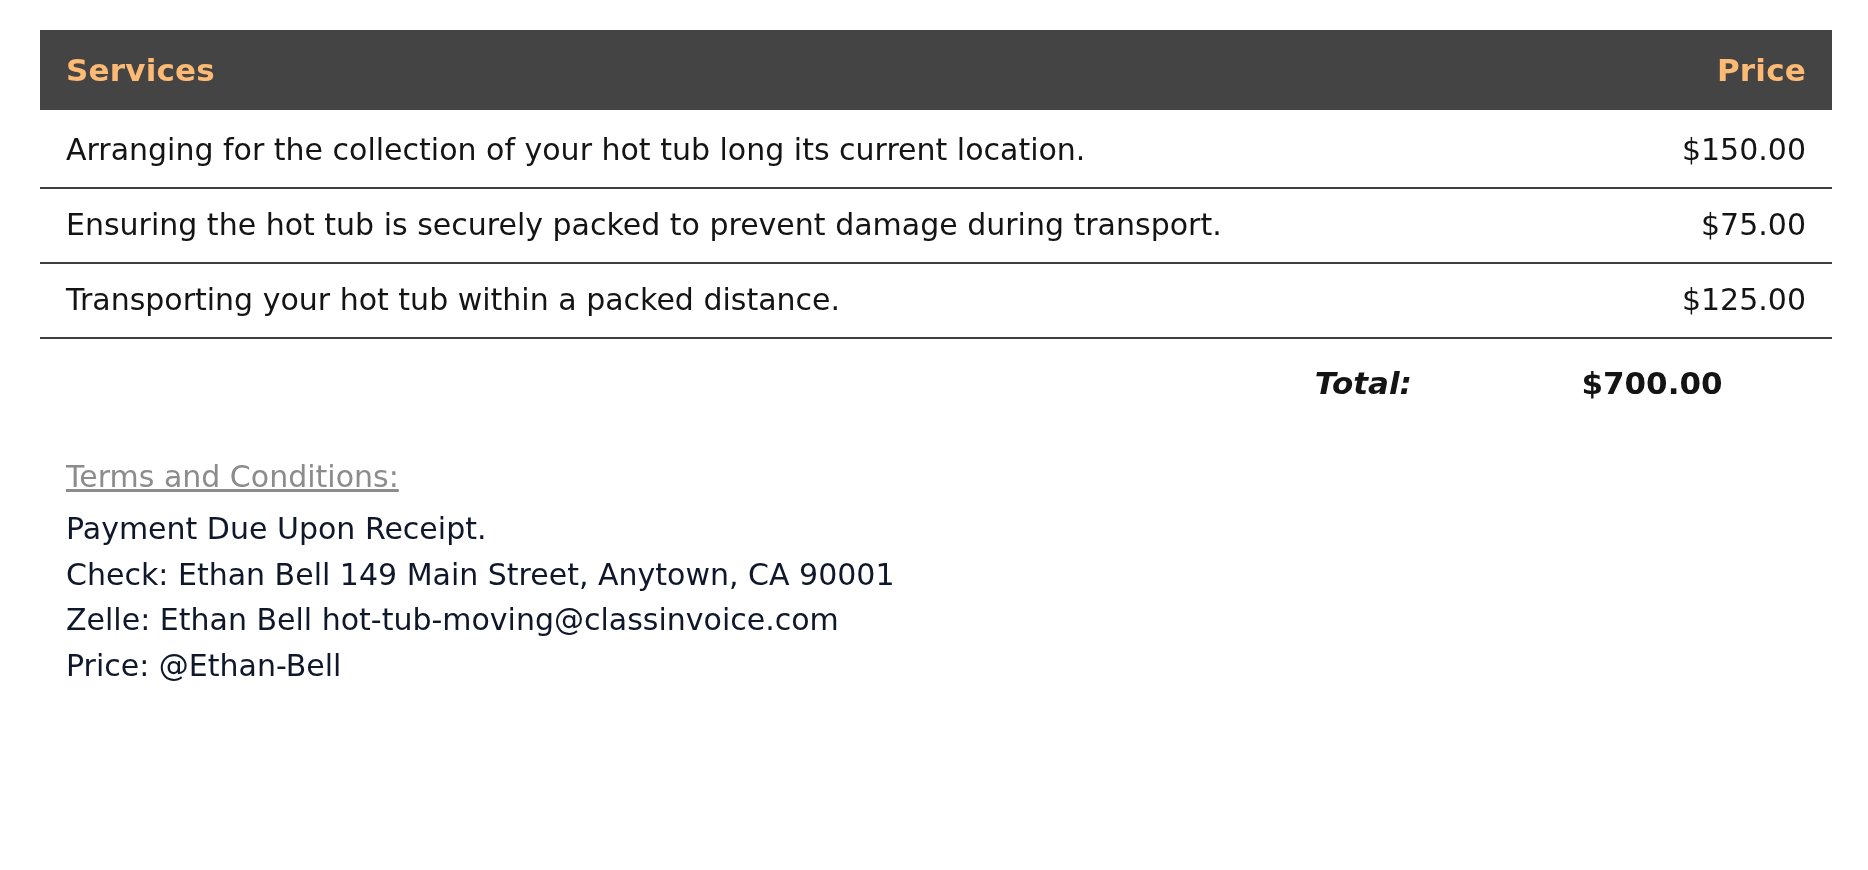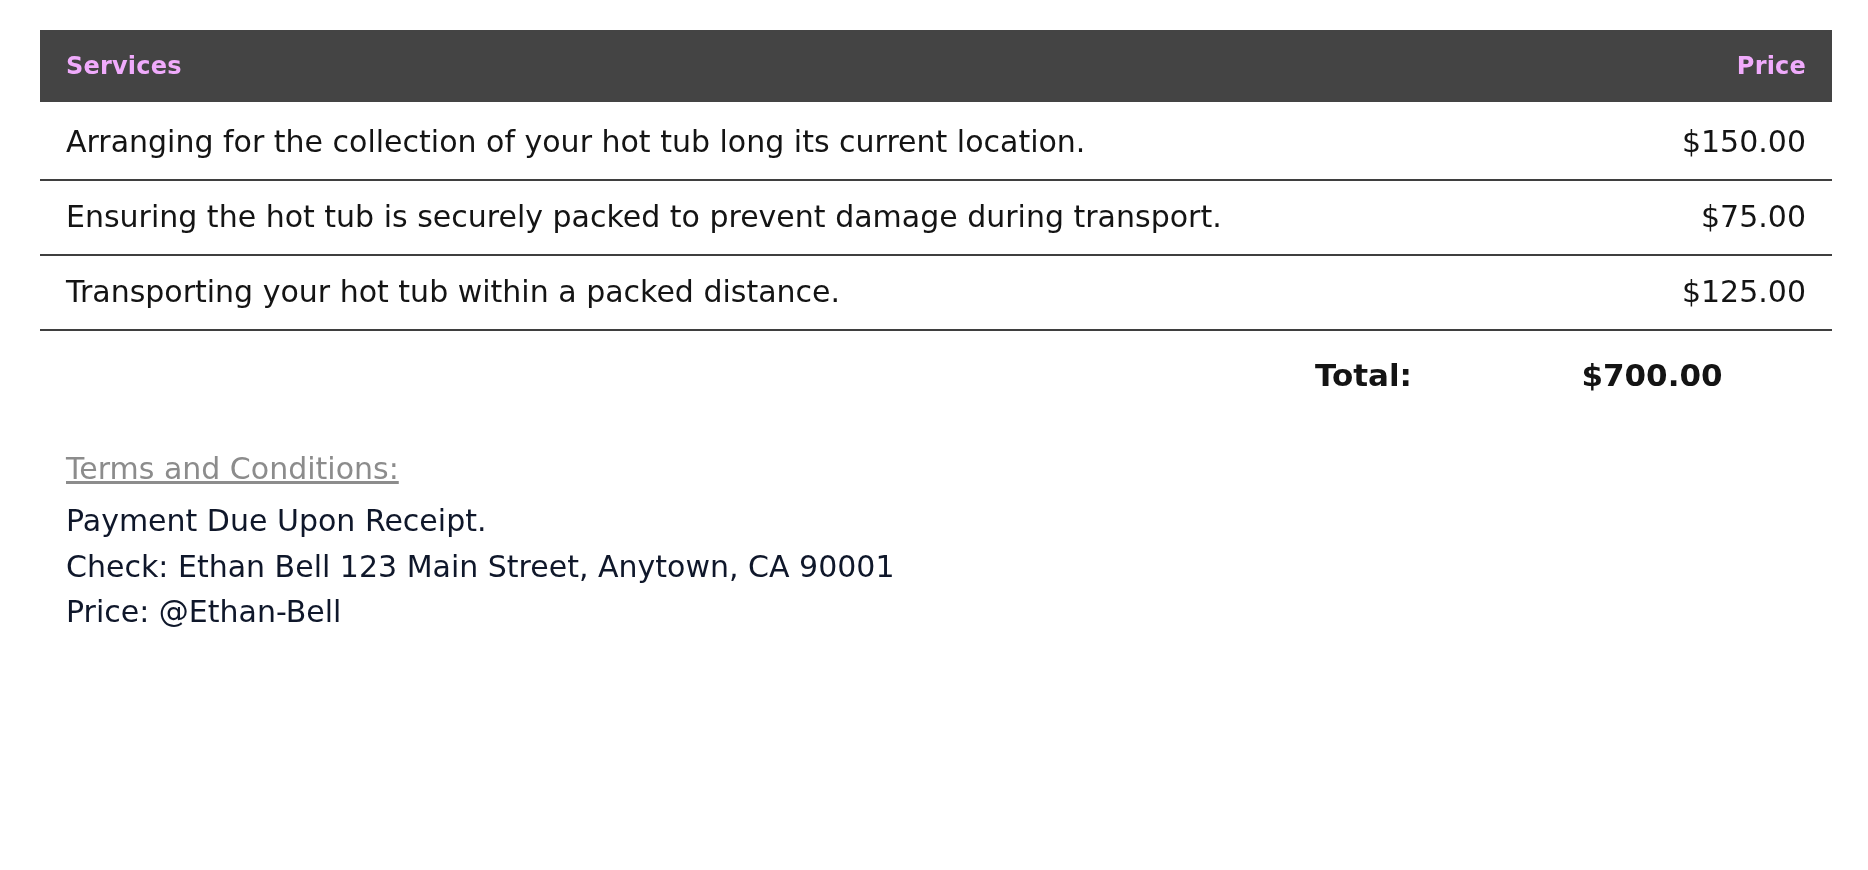--- a/index.html
+++ b/index.html
@@ -27,22 +27,22 @@
   .services-table {
     width: 1792px;
     border-collapse: collapse;
     table-layout: fixed;
   }
 
   .table-head-row {
     background: #444444;
   }
   .table-head-row th {
-    color: #f0abfc;
-    font-size: 24px;
+    color: #fdba74;
+    font-size: 31px;
     font-weight: bold;
     padding: 22px 26px;
     text-align: left;
     letter-spacing: 0.2px;
   }
   .table-head-row th.price-col {
     text-align: right;
   }
 
   .services-table td {
@@ -64,20 +64,21 @@
   .total-row td {
     border-bottom: none;
     font-size: 31px;
     font-weight: bold;
     padding-top: 26px;
     padding-bottom: 10px;
   }
   .total-row td.total-label {
     text-align: right;
     padding-right: 60px;
+    font-style: italic;
   }
   .total-row td.total-value {
     text-align: center;
   }
 
   
   .terms {
     margin-top: 48px;
     padding-left: 26px;
   }
@@ -121,17 +122,18 @@
       <tr class="total-row">
         <td class="total-label">Total:</td>
         <td class="total-value">$700.00</td>
       </tr>
     </tbody>
   </table>
 
   <div class="terms">
     <div class="terms-title">Terms and Conditions:</div>
     <div class="terms-line">Payment Due Upon Receipt.</div>
-    <div class="terms-line">Check: Ethan Bell 123 Main Street, Anytown, CA 90001</div>
+    <div class="terms-line">Check: Ethan Bell 149 Main Street, Anytown, CA 90001</div>
+    <div class="terms-line">Zelle: Ethan Bell hot-tub-moving@classinvoice.com</div>
     <div class="terms-line">Price: @Ethan-Bell</div>
   </div>
 
 </div>
 
 </body></html>

